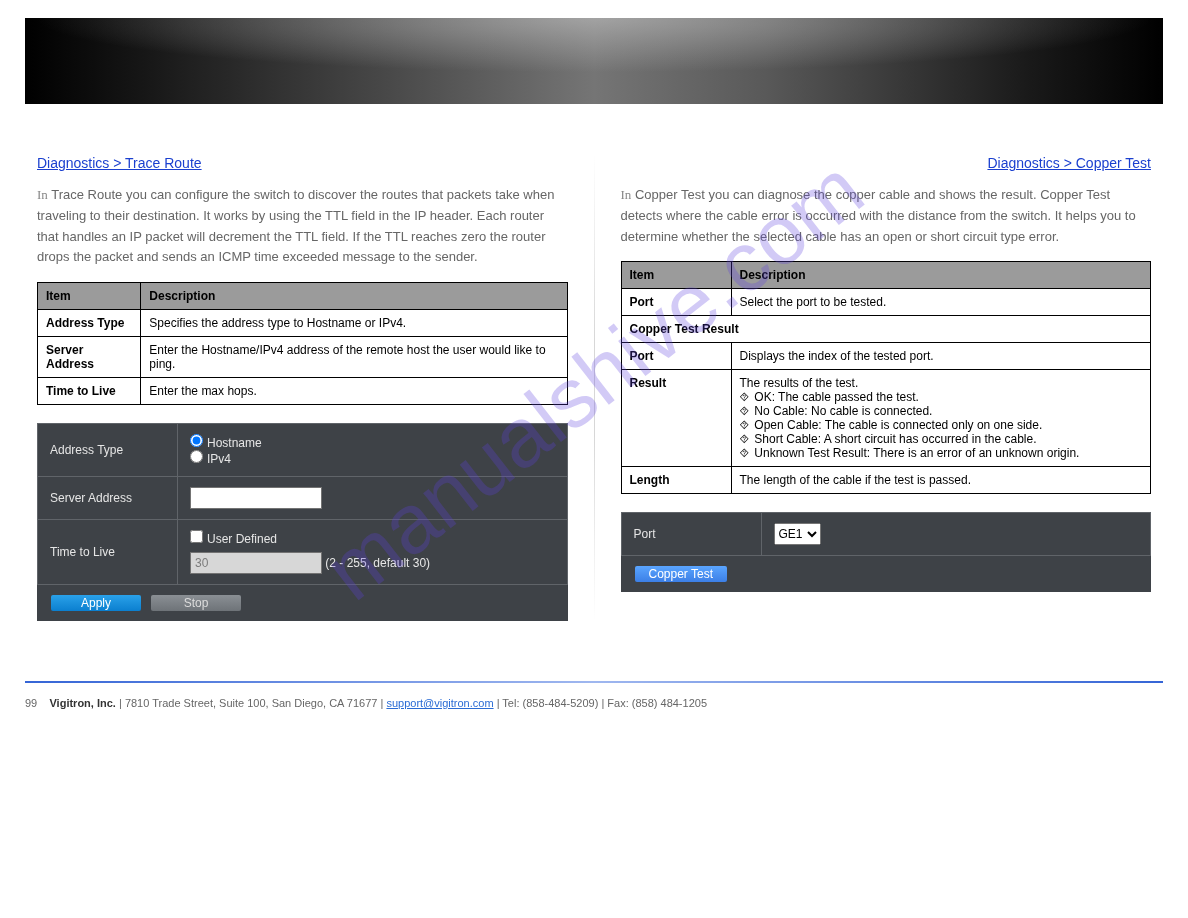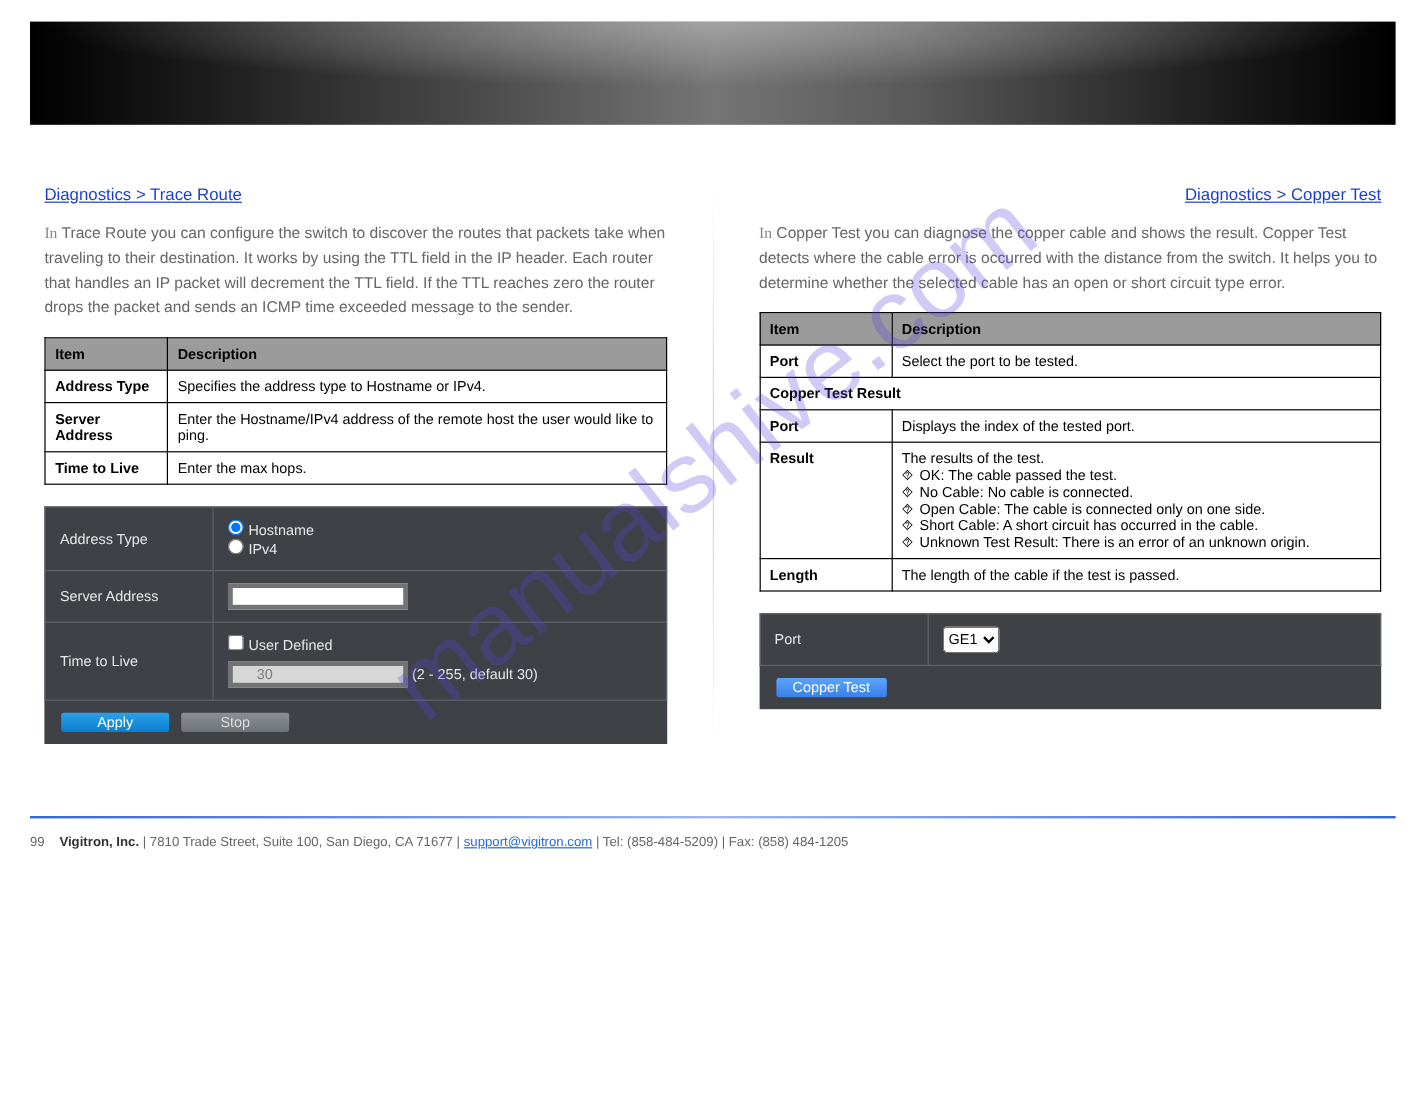--- a/index.html
+++ b/index.html
@@ -1,35 +1,35 @@
 <!DOCTYPE html>
 <html><head>
 <meta charset="utf-8">
 <style>
 *{margin:0;padding:0;box-sizing:border-box}
 body{font-family:Arial,sans-serif;background:#fff;width:1188px}
 .page{width:1188px}
 .banner{height:86px;background:linear-gradient(90deg,#000 0%,#1a1a1a 12%,#505050 35%,#757575 50%,#595959 65%,#1a1a1a 88%,#000 100%);margin:18px 25px 0;position:relative}
 .banner::before{content:"";position:absolute;inset:0;background:radial-gradient(ellipse 70% 90% at 50% 0%,rgba(200,200,200,.55),transparent 70%)}
-.cols{display:flex;gap:16px;margin:50px 25px 0}
+.cols{display:flex;gap:4px;margin:50px 25px 0}
 .col{flex:1;padding:0 12px;position:relative}
 .divider{width:1px;background:linear-gradient(#fff,#d7d7d7 40%,#d7d7d7 60%,#fff);margin:0 10px}
 .link{color:#1a3fcf;text-decoration:underline;font-size:14px;display:inline-block;margin-bottom:14px}
 .para{font-size:13px;color:#666;line-height:1.6;margin-bottom:14px}
 .in{font-family:Georgia,serif;color:#888}
 table.spec{width:100%;border-collapse:collapse;font-size:12px;margin-bottom:18px}
 table.spec th,table.spec td{border:1px solid #000;padding:6px 8px;vertical-align:top;text-align:left}
 table.spec th{background:#9b9b9b;font-weight:bold}
 table.spec .lab{font-weight:bold}
 .glyph{letter-spacing:2px}
 .panel{background:#3e4247;color:#e6e6e6;font-size:12px}
 .panel table{width:100%;border-collapse:collapse}
 .panel td{padding:10px 12px;border:1px solid #606469;vertical-align:middle}
 .panel td.plab{width:140px}
-.panel input[type=text]{height:22px;width:150px;border:4px solid #737373;padding:2px 20px;font-size:12px}
+.panel input[type=text]{height:22px;width:132px;border:1px solid #737373;padding:2px 4px;font-size:12px}
 .panel input[type=text].disabled{background:#d7d7d7;color:#7c7c7c}
 .panel label{margin-left:4px}
 .btnrow{padding:10px 14px;display:flex;gap:10px}
 .btn{border:none;height:16px;min-width:90px;padding:0 14px;font-size:12px;border-radius:2px;cursor:pointer}
 .btn.primary{background:linear-gradient(#2aa1e9,#0b7fcf);color:#fff}
 .btn.secondary{background:linear-gradient(#8a8f94,#6e7378);color:#dcdcdc}
 .btn.accent{background:linear-gradient(#5aa5ff,#3c7fe6);color:#fff}
 .panel select{height:22px;font-size:12px}
 .rule{height:2px;background:linear-gradient(90deg,#3565d6,#9fb7ef 50%,#3565d6);margin:60px 25px 0}
 .footer{padding:14px 25px 28px;font-size:11px;color:#666}

